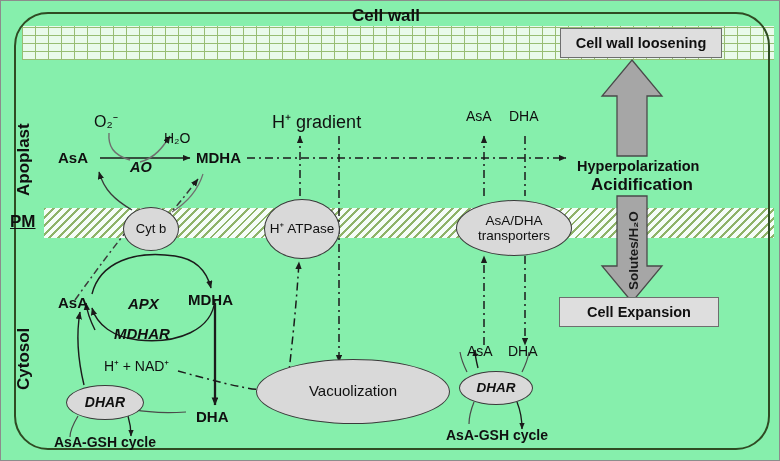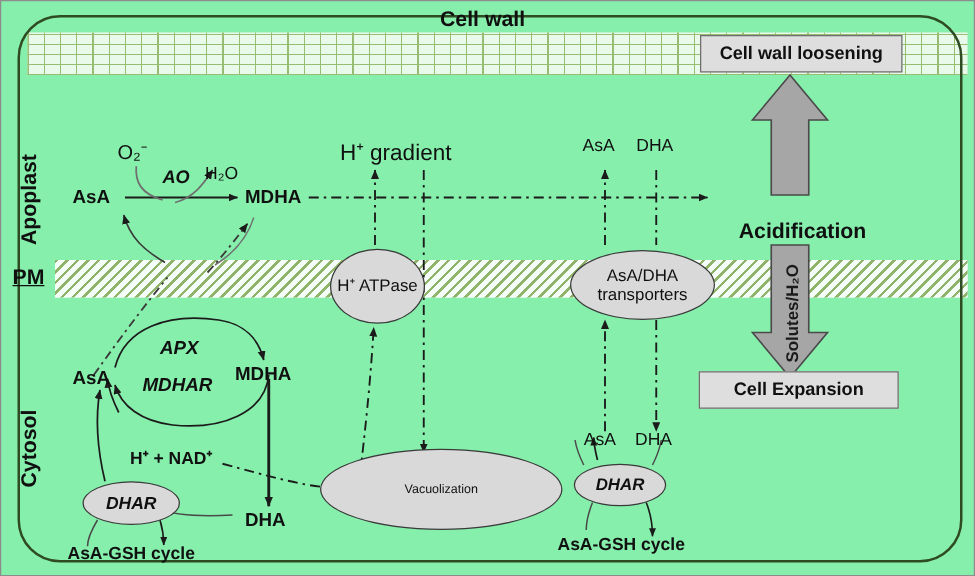--- a/index.html
+++ b/index.html
@@ -24,21 +24,21 @@
     background-image:repeating-linear-gradient(135deg,
         #8fae64 0px,#8fae64 2px, #ffffff 2px, #ffffff 6px);
     opacity:.92;}
   .cell-outline-full{position:absolute;left:14px;top:12px;width:756px;height:438px;
     box-sizing:border-box;border:2.5px solid #2f4b23;border-radius:34px;
     background:transparent;pointer-events:none;}
 
   
   .lbl{position:absolute;white-space:nowrap;color:#101010;}
   .b{font-weight:bold;}
-  .bi{font-weight:bold;font-style:italic;}
+  .bi{font-weight:bold;font-style:italic;margin-top:25px;}
 
   .title-cellwall{left:352px;top:6px;font-size:17px;font-weight:bold;}
   .side-apoplast{left:14px;top:196px;font-size:17px;font-weight:bold;
     transform:rotate(-90deg);transform-origin:left top;}
   .side-pm{left:10px;top:212px;font-size:17px;font-weight:bold;text-decoration:underline;}
   .side-cytosol{left:14px;top:390px;font-size:17px;font-weight:bold;
     transform:rotate(-90deg);transform-origin:left top;}
 
   
   .gbox{position:absolute;background:#dedede;border:1px solid #6e6e6e;
@@ -51,21 +51,21 @@
     font-weight:bold;color:#1b1b1b;transform:rotate(-90deg);
     transform-origin:left top;white-space:nowrap;}
 
   
   .oval{position:absolute;background:#d9d9d9;border:1.4px solid #3a3a3a;
     border-radius:50%;display:flex;align-items:center;justify-content:center;
     text-align:center;color:#101010;line-height:1.12;}
   .ov-cytb{left:123px;top:207px;width:54px;height:42px;font-size:13px;}
   .ov-atpase{left:264px;top:199px;width:74px;height:58px;font-size:13.5px;}
   .ov-trans{left:456px;top:200px;width:114px;height:54px;font-size:13.5px;}
-  .ov-vacuole{left:256px;top:359px;width:192px;height:63px;font-size:10px;}
+  .ov-vacuole{left:256px;top:359px;width:192px;height:63px;font-size:15px;}
   .ov-dhar-left{left:66px;top:385px;width:76px;height:33px;font-size:14px;font-weight:bold;font-style:italic;}
   .ov-dhar-right{left:459px;top:371px;width:72px;height:32px;font-size:13.5px;font-weight:bold;font-style:italic;}
 
   svg.layer{position:absolute;left:0;top:0;width:780px;height:461px;
     pointer-events:none;overflow:visible;}
 </style>
 </head>
 <body>
 
 <div id="stage">
@@ -158,54 +158,58 @@
   <div class="lbl" style="left:164px;top:110px;font-size:14px;margin-top:20px;">
     <span>H₂O</span>
   </div>
   <div class="lbl bi" style="left:130px;top:134px;font-size:14.5px;">AO</div>
   <div class="lbl b" style="left:58px;top:149px;font-size:15px;">AsA</div>
   <div class="lbl b" style="left:196px;top:149px;font-size:15px;">MDHA</div>
   <div class="lbl" style="left:272px;top:109px;font-size:18px;">H⁺ gradient</div>
   <div class="lbl" style="left:466px;top:108px;font-size:14px;">AsA</div>
   <div class="lbl" style="left:509px;top:108px;font-size:14px;">DHA</div>
 
+  <div class="oval ov-cytb">
+    <span>Cyt b</span>
+  </div>
   <div class="oval ov-atpase">
     <span>H⁺ ATPase</span>
   </div>
   <div class="oval ov-trans">
     <div>
       <div>AsA/DHA</div>
       <div>transporters</div>
     </div>
   </div>
 
   <div class="lbl bi" style="left:128px;top:270px;font-size:15px;font-style:italic;">APX</div>
   <div class="lbl b" style="left:58px;top:294px;font-size:15px;">AsA</div>
   <div class="lbl b" style="left:188px;top:291px;font-size:15px;">MDHA</div>
   <div class="lbl bi" style="left:114px;top:300px;font-size:15px;">MDHAR</div>
-  <div class="lbl" style="left:104px;top:356px;font-size:14px;font-weight:bold;">H⁺ + NAD⁺</div>
+  <div class="lbl" style="left:104px;top:356px;font-size:14px;">H⁺ + NAD⁺</div>
   <div class="oval ov-dhar-left">
     <span>DHAR</span>
   </div>
   <div class="lbl b" style="left:54px;top:434px;font-size:14px;">AsA-GSH cycle</div>
   <div class="lbl b" style="left:196px;top:408px;font-size:15px;">DHA</div>
 
   <div class="oval ov-vacuole">
     <span>Vacuolization</span>
   </div>
 
   <div class="lbl" style="left:467px;top:343px;font-size:14px;">AsA</div>
   <div class="lbl" style="left:508px;top:343px;font-size:14px;">DHA</div>
   <div class="oval ov-dhar-right">
     <span>DHAR</span>
   </div>
   <div class="lbl b" style="left:446px;top:427px;font-size:14px;">AsA-GSH cycle</div>
 
   <div class="gbox box-loosening">
     <span>Cell wall loosening</span>
   </div>
+  <div class="lbl b" style="left:577px;top:158px;font-size:14.5px;">Hyperpolarization</div>
   <div class="lbl b" style="left:591px;top:175px;font-size:17px;">Acidification</div>
   <div class="soluteslabel">Solutes/H₂O</div>
   <div class="gbox box-expansion">
     <span>Cell Expansion</span>
   </div>
 
 </div>
 
 </body></html>

